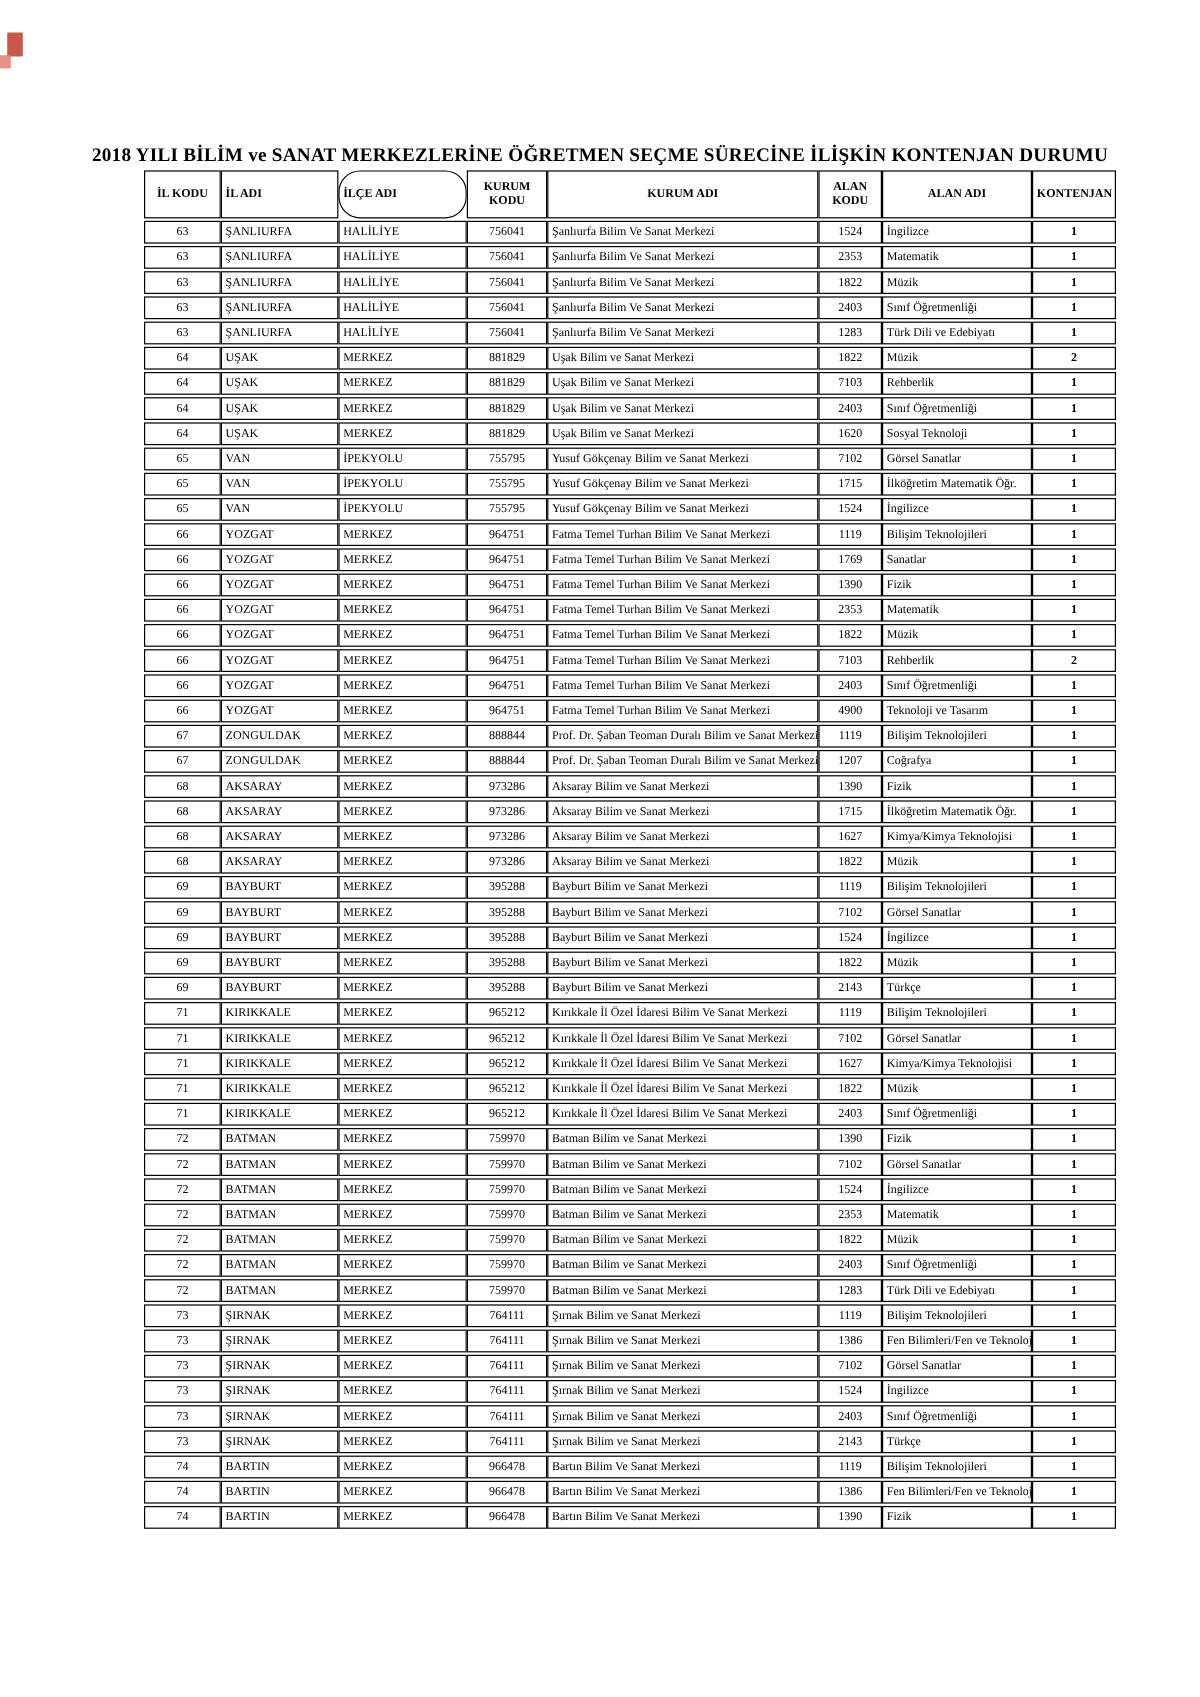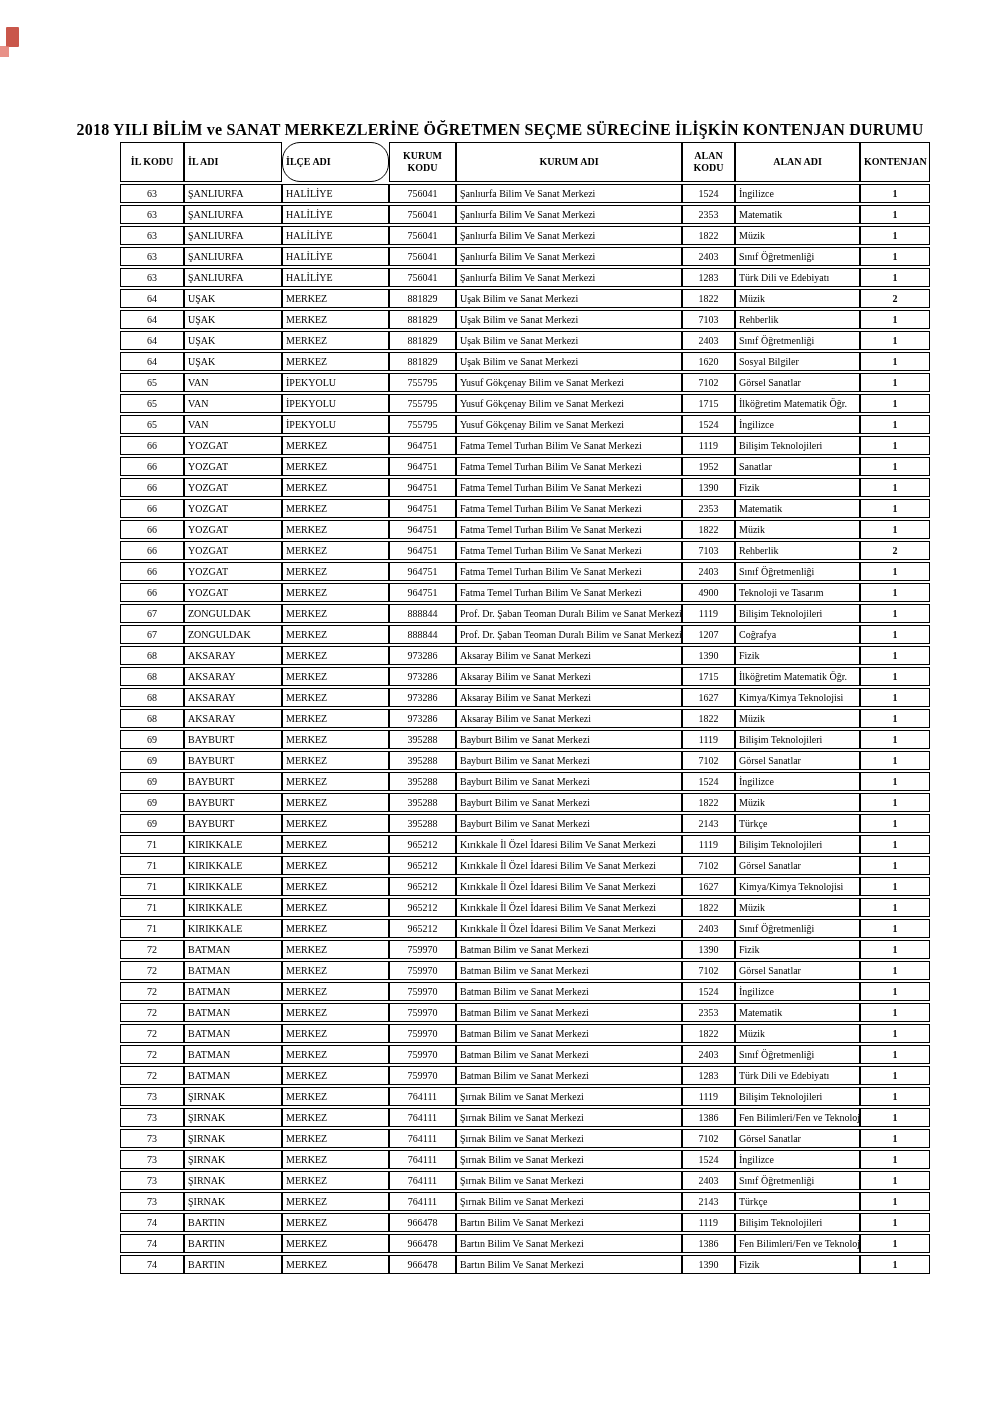--- a/index.html
+++ b/index.html
@@ -177,21 +177,21 @@
       <td class="c-left">Sınıf Öğretmenliği</td>
       <td class="c-bold">1</td>
     </tr>
         <tr>
       <td class="c-center">64</td>
       <td class="c-left">UŞAK</td>
       <td class="c-left">MERKEZ</td>
       <td class="c-center">881829</td>
       <td class="c-left">Uşak Bilim ve Sanat Merkezi</td>
       <td class="c-center">1620</td>
-      <td class="c-left">Sosyal Bilgiler</td>
+      <td class="c-left">Sosyal Teknoloji</td>
       <td class="c-bold">1</td>
     </tr>
         <tr>
       <td class="c-center">65</td>
       <td class="c-left">VAN</td>
       <td class="c-left">İPEKYOLU</td>
       <td class="c-center">755795</td>
       <td class="c-left">Yusuf Gökçenay Bilim ve Sanat Merkezi</td>
       <td class="c-center">7102</td>
       <td class="c-left">Görsel Sanatlar</td>
@@ -226,21 +226,21 @@
       <td class="c-center">1119</td>
       <td class="c-left">Bilişim Teknolojileri</td>
       <td class="c-bold">1</td>
     </tr>
         <tr>
       <td class="c-center">66</td>
       <td class="c-left">YOZGAT</td>
       <td class="c-left">MERKEZ</td>
       <td class="c-center">964751</td>
       <td class="c-left">Fatma Temel Turhan Bilim Ve Sanat Merkezi</td>
-      <td class="c-center">1952</td>
+      <td class="c-center">1769</td>
       <td class="c-left">Sanatlar</td>
       <td class="c-bold">1</td>
     </tr>
         <tr>
       <td class="c-center">66</td>
       <td class="c-left">YOZGAT</td>
       <td class="c-left">MERKEZ</td>
       <td class="c-center">964751</td>
       <td class="c-left">Fatma Temel Turhan Bilim Ve Sanat Merkezi</td>
       <td class="c-center">1390</td>

